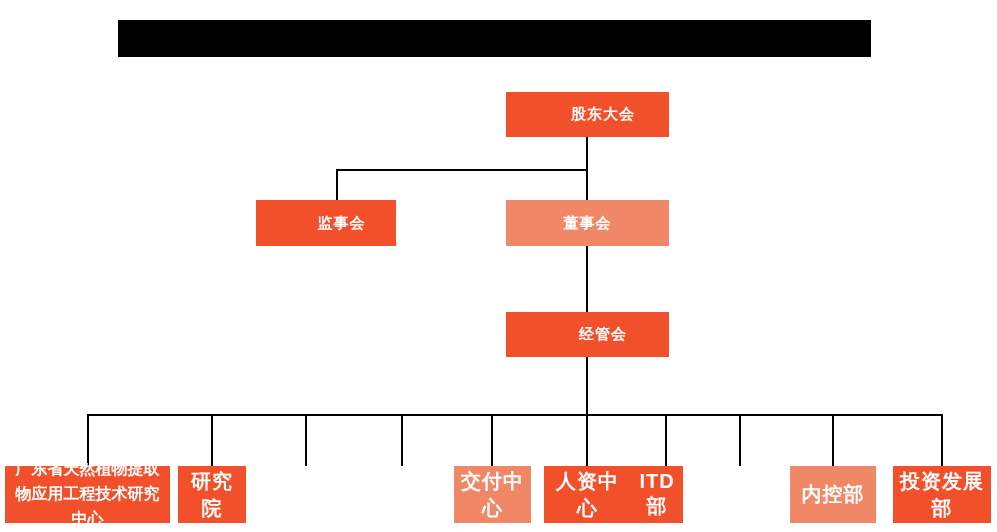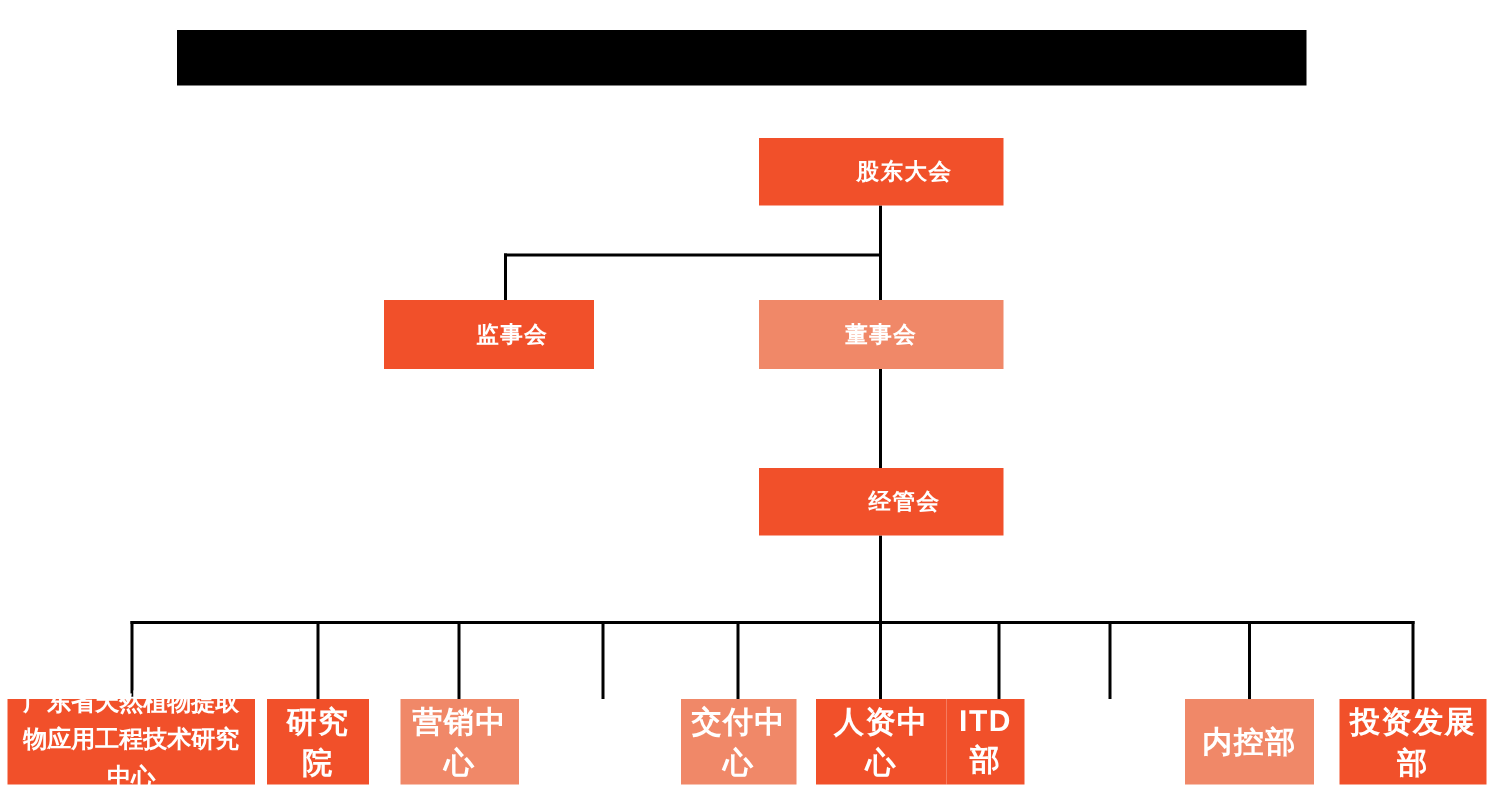--- a/index.html
+++ b/index.html
@@ -74,20 +74,19 @@
   <div class="ln v" style="left:832px; top:414px; height:52px"></div>
   <div class="ln v" style="left:941px; top:414px; height:52px"></div>
 
   <div class="node dark top-node n-shareholders">股东大会</div>
   <div class="node dark n-supervisory">监事会</div>
   <div class="node light top-node n-board">董事会</div>
   <div class="node dark top-node n-management">经管会</div>
 
   <div class="node dept dark small" style="left:5px;   width:165px">广东省天然植物提取物应用工程技术研究中心</div>
   <div class="node dept dark" style="left:178px; width:68px">研究院</div>
-  <div class="node dept light" style="left:267px; width:79px">营销中心</div>
   <div class="node dept light" style="left:454px; width:77px">交付中心</div>
   <div class="node dept dark" style="left:544px; width:87px">人资中心</div>
   <div class="node dept dark" style="left:631px; width:52px">ITD部</div>
   <div class="node dept light" style="left:790px; width:86px">内控部</div>
   <div class="node dept dark" style="left:893px; width:98px">投资发展部</div>
 
 </div>
 
 </body></html>

